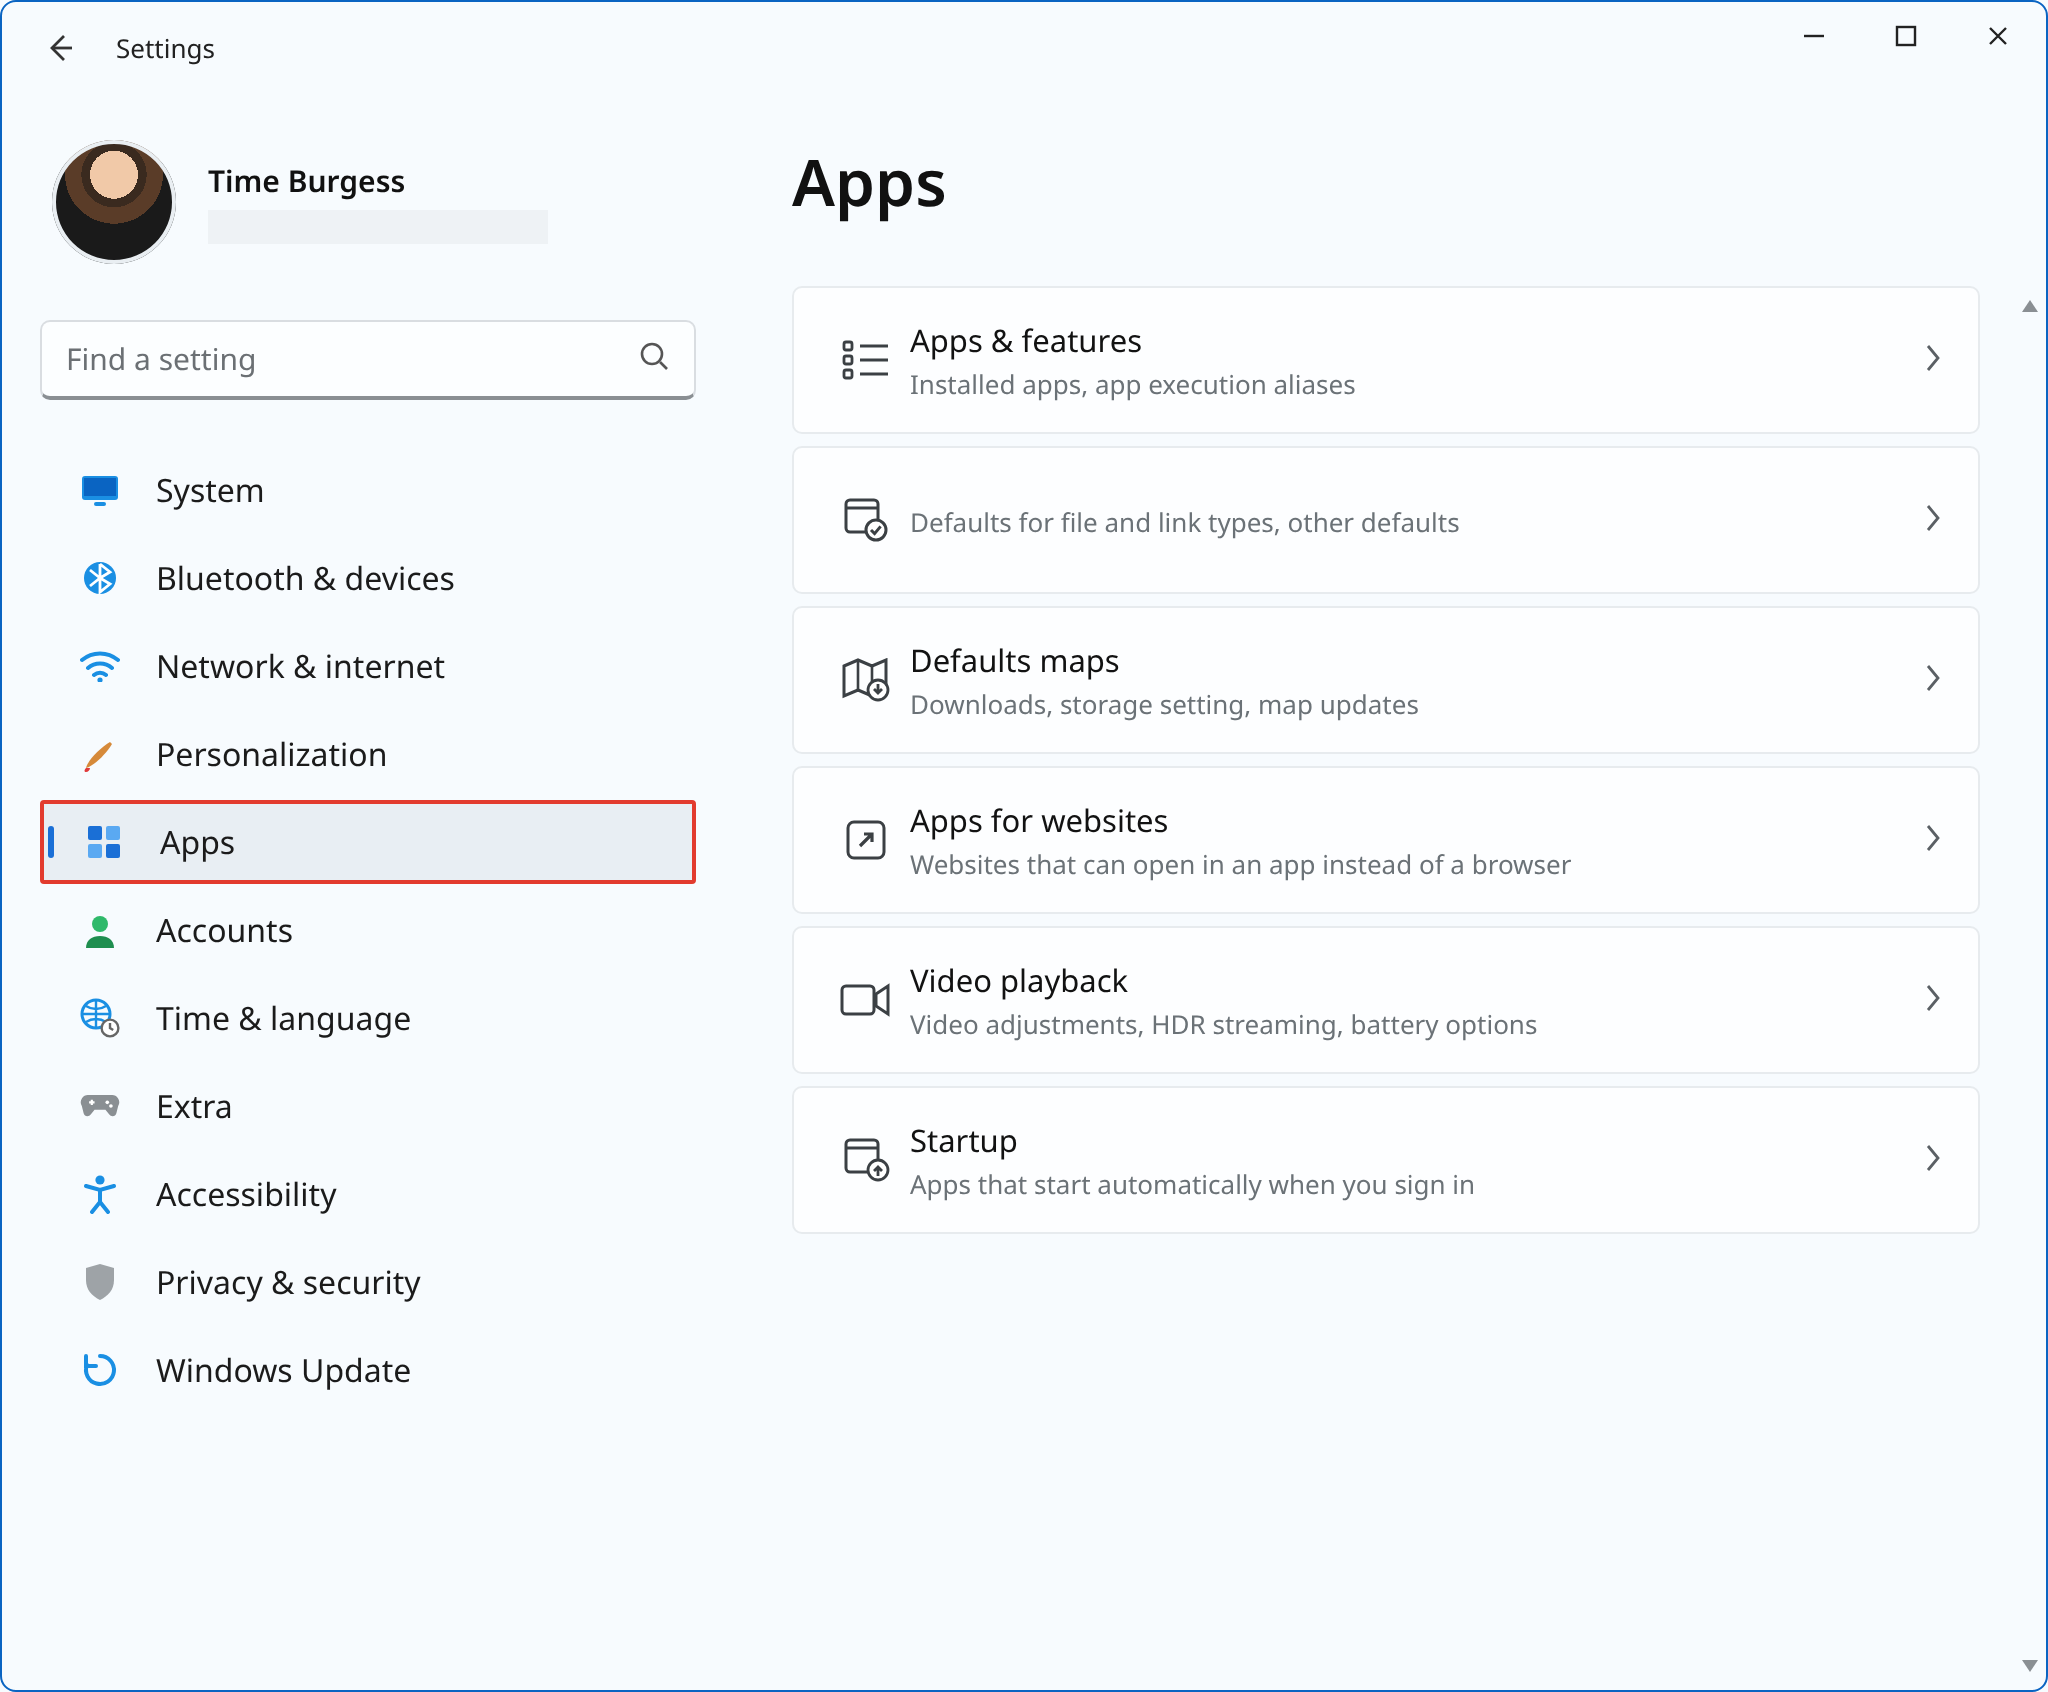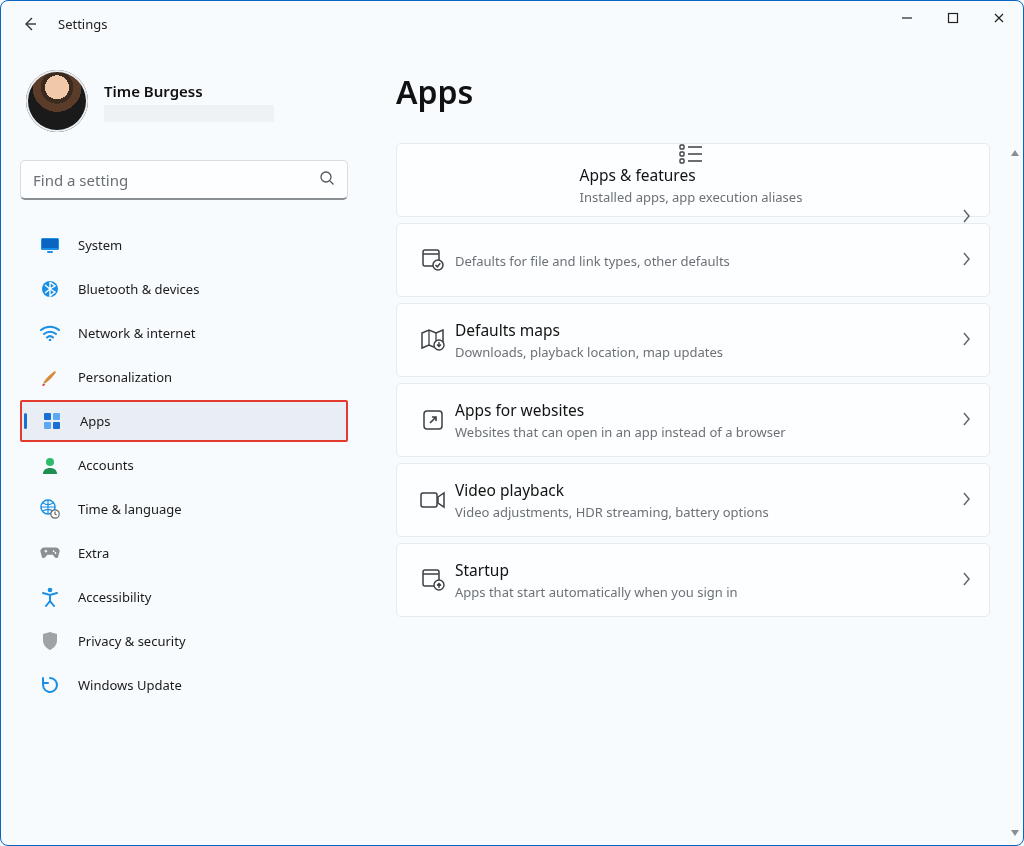--- a/index.html
+++ b/index.html
@@ -71,41 +71,40 @@
     font-size:15px; color:#555;
   }
   .searchbox input::placeholder { color:#6b7074; }
   .searchbox .mag { color:#555; }
 
   .nav { display:flex; flex-direction:column; gap:2px; }
   .nav-item {
     display:flex; align-items:center; gap:18px;
     height:42px; padding-left:20px;
     border-radius:5px;
-    font-size:13px; color:#1b1b1b;
+    font-size:16px; color:#1b1b1b;
     position:relative;
   }
   .nav-item .icon { width:20px; height:20px; display:flex; align-items:center; justify-content:center; }
   .nav-item.selected {
     background: #e8eef3;
   }
   .nav-item.selected::before {
     content:""; position:absolute; left:2px; top:11px; bottom:11px; width:3px;
     background:#1a6fd6; border-radius:2px;
   }
 
   
   .hl-sidebar {
     border: 2px solid #e23b2e;
     border-radius:2px;
   }
   .hl-main {
     border: 2px solid #e23b2e;
     border-radius:2px;
-    flex-direction:column;
   }
 
   
   .main {
     flex: 1;
     padding: 22px 34px 0 28px;
     position:relative;
   }
   .page-title {
     font-size: 32px; font-weight:600; color:#111;
@@ -355,21 +354,21 @@
         <span class="cicon">
           <svg width="26" height="22" viewBox="0 0 26 22">
               <path d="M2 4 9 1l7 3 7-3v15l-7 3-7-3-7 3z" fill="none" stroke="currentColor" stroke-width="1.5"></path>
               <path d="M9 1v15M16 4v15" stroke="currentColor" stroke-width="1.3"></path>
               <circle cx="19" cy="16" r="5" fill="#fff" stroke="currentColor" stroke-width="1.4"></circle>
               <path d="M19 13v4m-2-1.5 2 2 2-2" fill="none" stroke="currentColor" stroke-width="1.4"></path>
             </svg>
         </span>
         <span class="ctext">
           <span class="ctitle">Defaults maps</span>
-          <span class="csub">Downloads, playback location, map updates</span>
+          <span class="csub">Downloads, storage setting, map updates</span>
         </span>
         <span class="chev">
           <svg width="10" height="14" viewBox="0 0 10 14">
               <path d="m3 1 5 6-5 6" fill="none" stroke="currentColor" stroke-width="1.4"></path>
             </svg>
         </span>
       </div>
 
 
       <div class="card">

